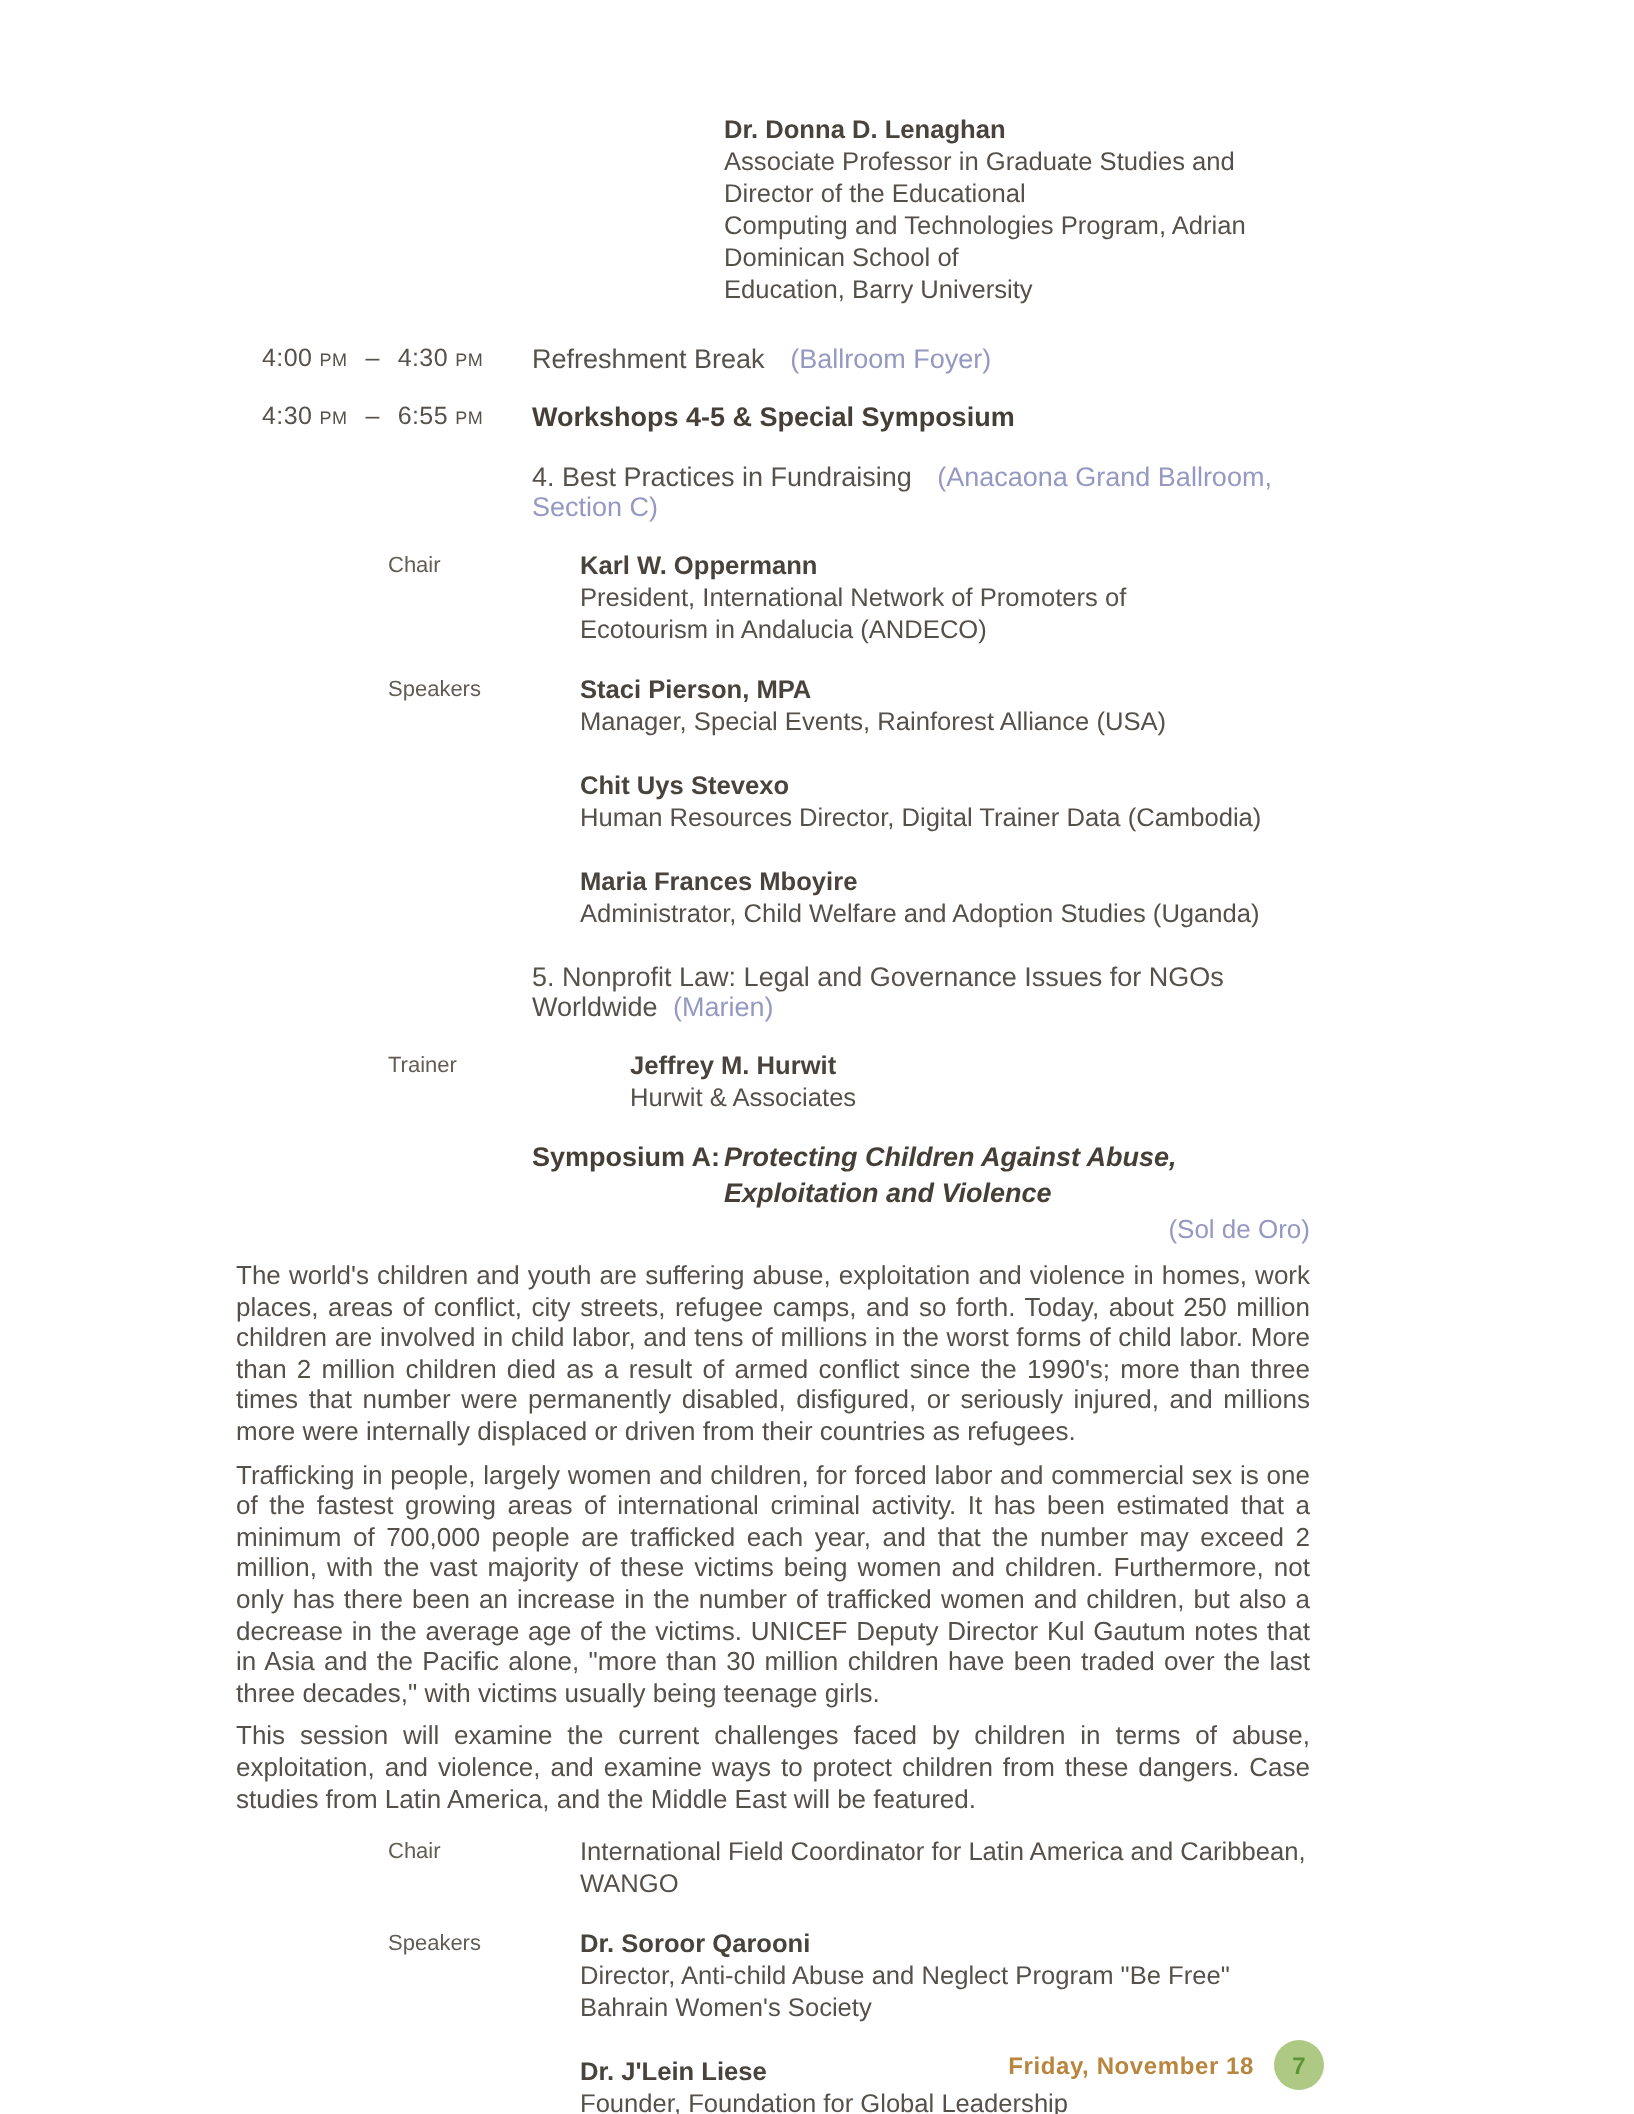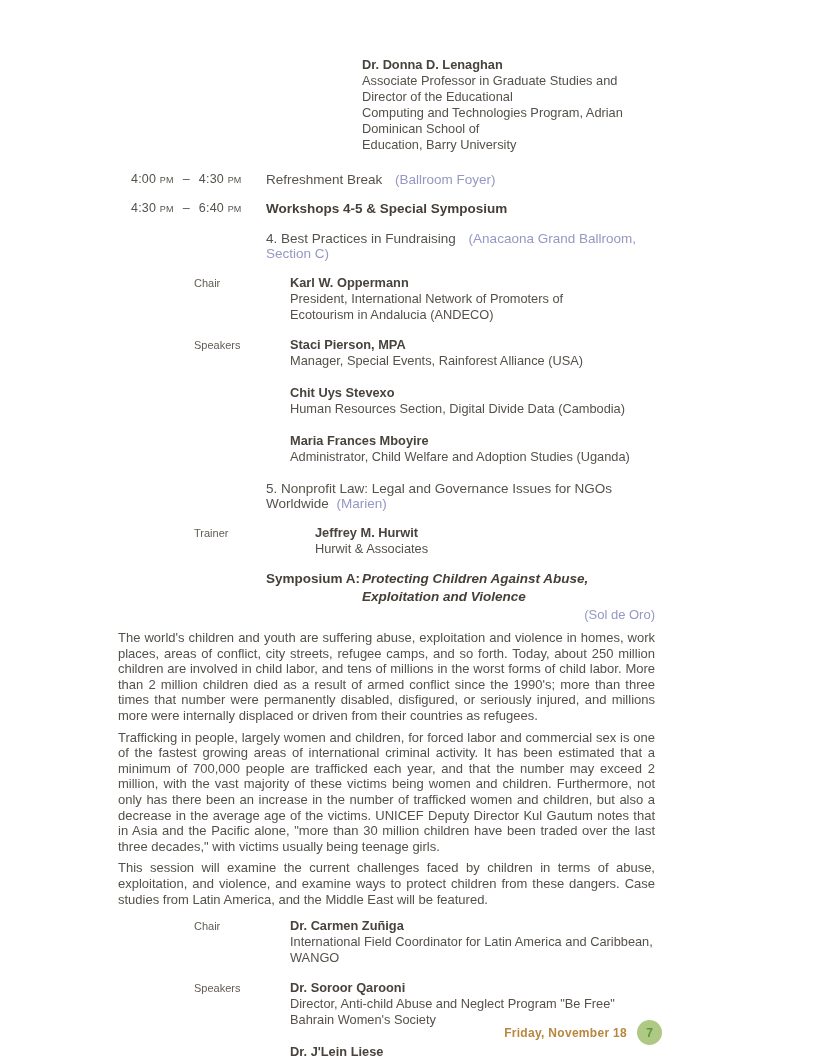--- a/index.html
+++ b/index.html
@@ -96,21 +96,21 @@
         <span>4:00 pm</span><span class="dash">–</span><span>4:30 pm</span>
       </div>
       <div class="session-line">
         <span>Refreshment Break</span>
         <span class="venue">(Ballroom Foyer)</span>
       </div>
     </div>
 
     <div class="sched-row mt-work">
       <div class="time-cell">
-        <span>4:30 pm</span><span class="dash">–</span><span>6:40 pm</span>
+        <span>4:30 pm</span><span class="dash">–</span><span>6:55 pm</span>
       </div>
       <div class="session-line bold-head">Workshops 4-5 &amp; Special Symposium</div>
     </div>
 
     <div class="session-line indent-main mt-w4">
       <span>4. Best Practices in Fundraising</span>
       <span class="venue">(Anacaona Grand Ballroom, Section C)</span>
     </div>
 
     <div class="role-row mt-chair">
@@ -124,21 +124,21 @@
 
     <div class="role-row mt-spk">
       <div class="role-label">Speakers</div>
       <div>
         <div class="person">
           <div class="person-name">Staci Pierson, MPA</div>
           <div class="person-affil">Manager, Special Events, Rainforest Alliance (USA)</div>
         </div>
         <div class="person">
           <div class="person-name">Chit Uys Stevexo</div>
-          <div class="person-affil">Human Resources Section, Digital Divide Data (Cambodia)</div>
+          <div class="person-affil">Human Resources Director, Digital Trainer Data (Cambodia)</div>
         </div>
         <div class="person">
           <div class="person-name">Maria Frances Mboyire</div>
           <div class="person-affil">Administrator, Child Welfare and Adoption Studies (Uganda)</div>
         </div>
       </div>
     </div>
 
     <div class="session-line indent-main mt-w5">
       <span>5. Nonprofit Law: Legal and Governance Issues for NGOs Worldwide</span>
@@ -163,21 +163,20 @@
 
     <div class="mt-paras">
       <p class="para">The world's children and youth are suffering abuse, exploitation and violence in homes, work places, areas of conflict, city streets, refugee camps, and so forth. Today, about 250 million children are involved in child labor, and tens of millions in the worst forms of child labor. More than 2 million children died as a result of armed conflict since the 1990's; more than three times that number were permanently disabled, disfigured, or seriously injured, and millions more were internally displaced or driven from their countries as refugees.</p>
       <p class="para">Trafficking in people, largely women and children, for forced labor and commercial sex is one of the fastest growing areas of international criminal activity. It has been estimated that a minimum of 700,000 people are trafficked each year, and that the number may exceed 2 million, with the vast majority of these victims being women and children. Furthermore, not only has there been an increase in the number of trafficked women and children, but also a decrease in the average age of the victims. UNICEF Deputy Director Kul Gautum notes that in Asia and the Pacific alone, "more than 30 million children have been traded over the last three decades," with victims usually being teenage girls.</p>
       <p class="para">This session will examine the current challenges faced by children in terms of abuse, exploitation, and violence, and examine ways to protect children from these dangers. Case studies from Latin America, and the Middle East will be featured.</p>
     </div>
 
     <div class="role-row mt-chair2">
       <div class="role-label">Chair</div>
       <div class="person">
-        <div class="person-name">Dr. Carmen Zuñiga</div>
         <div class="person-affil">International Field Coordinator for Latin America and Caribbean, WANGO</div>
       </div>
     </div>
 
     <div class="role-row mt-spk2">
       <div class="role-label">Speakers</div>
       <div>
         <div class="person">
           <div class="person-name">Dr. Soroor Qarooni</div>
           <div class="person-affil">Director, Anti-child Abuse and Neglect Program "Be Free"

